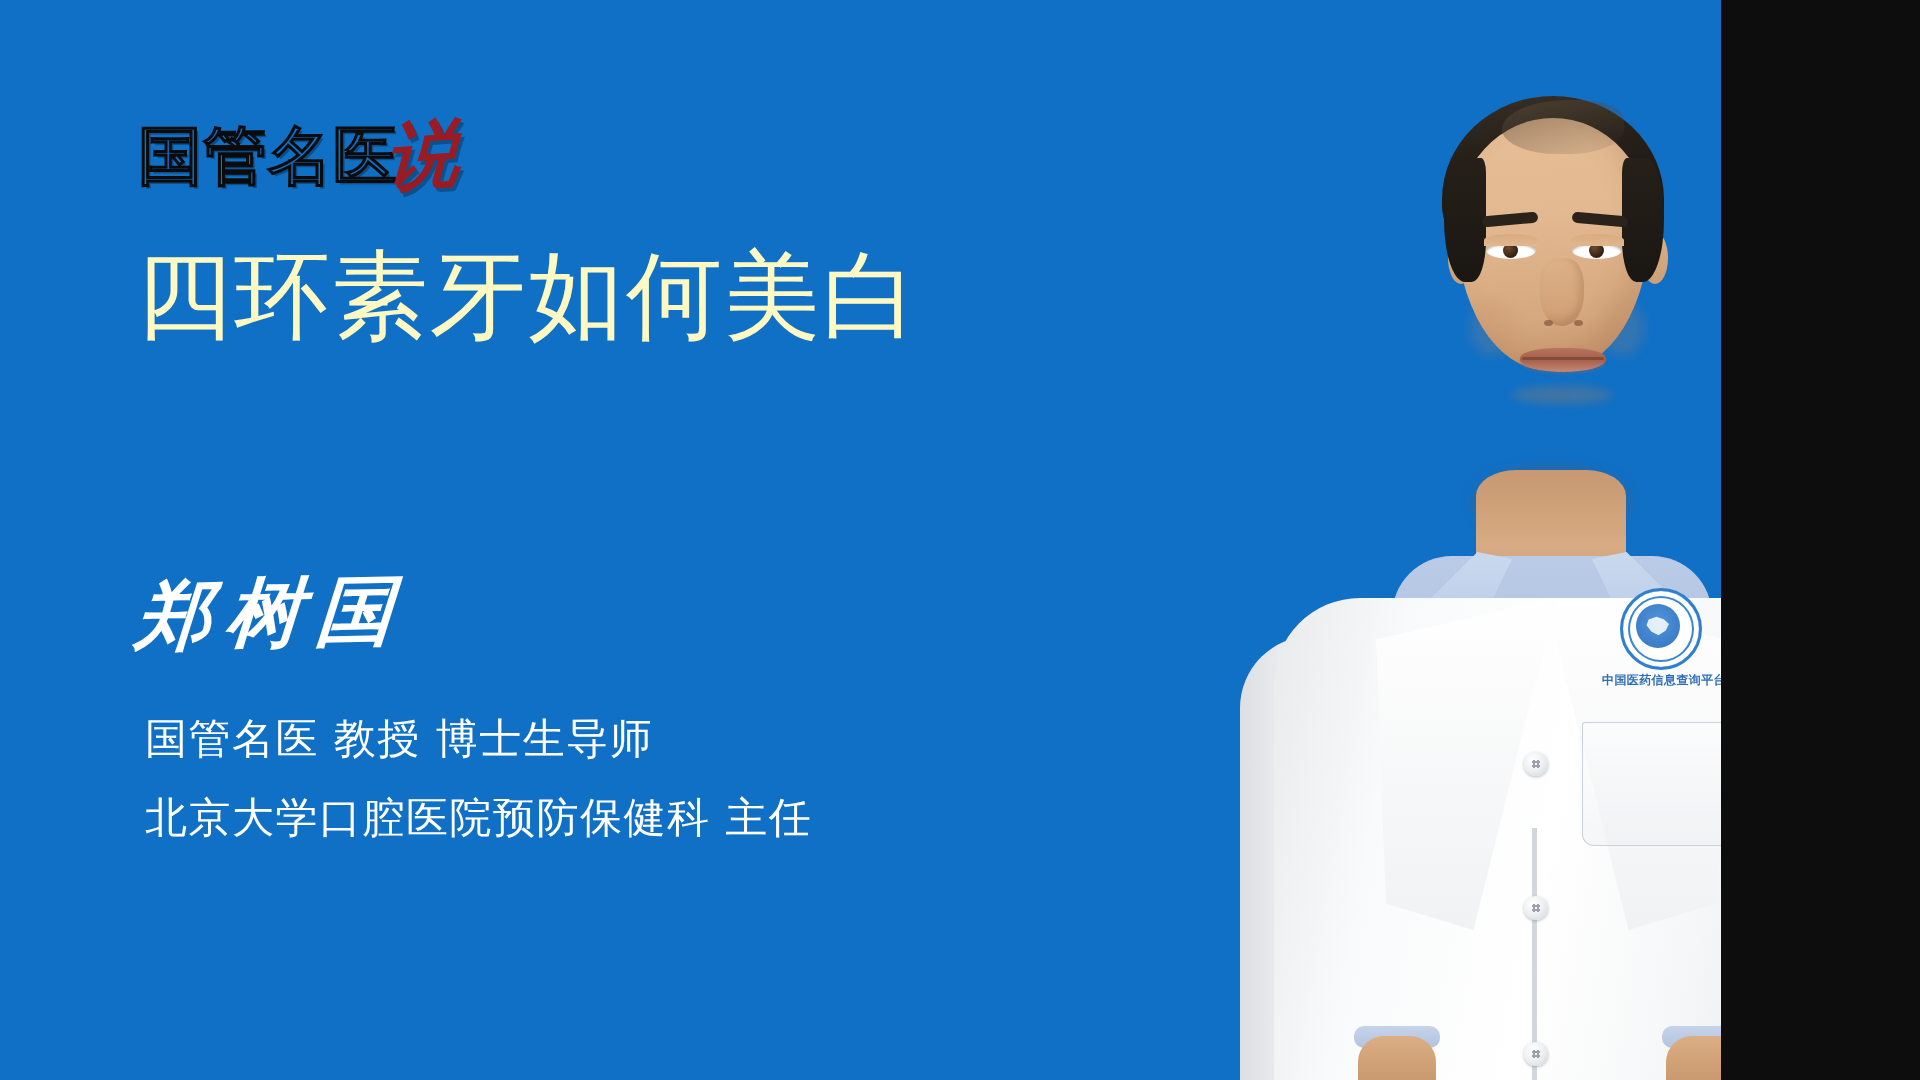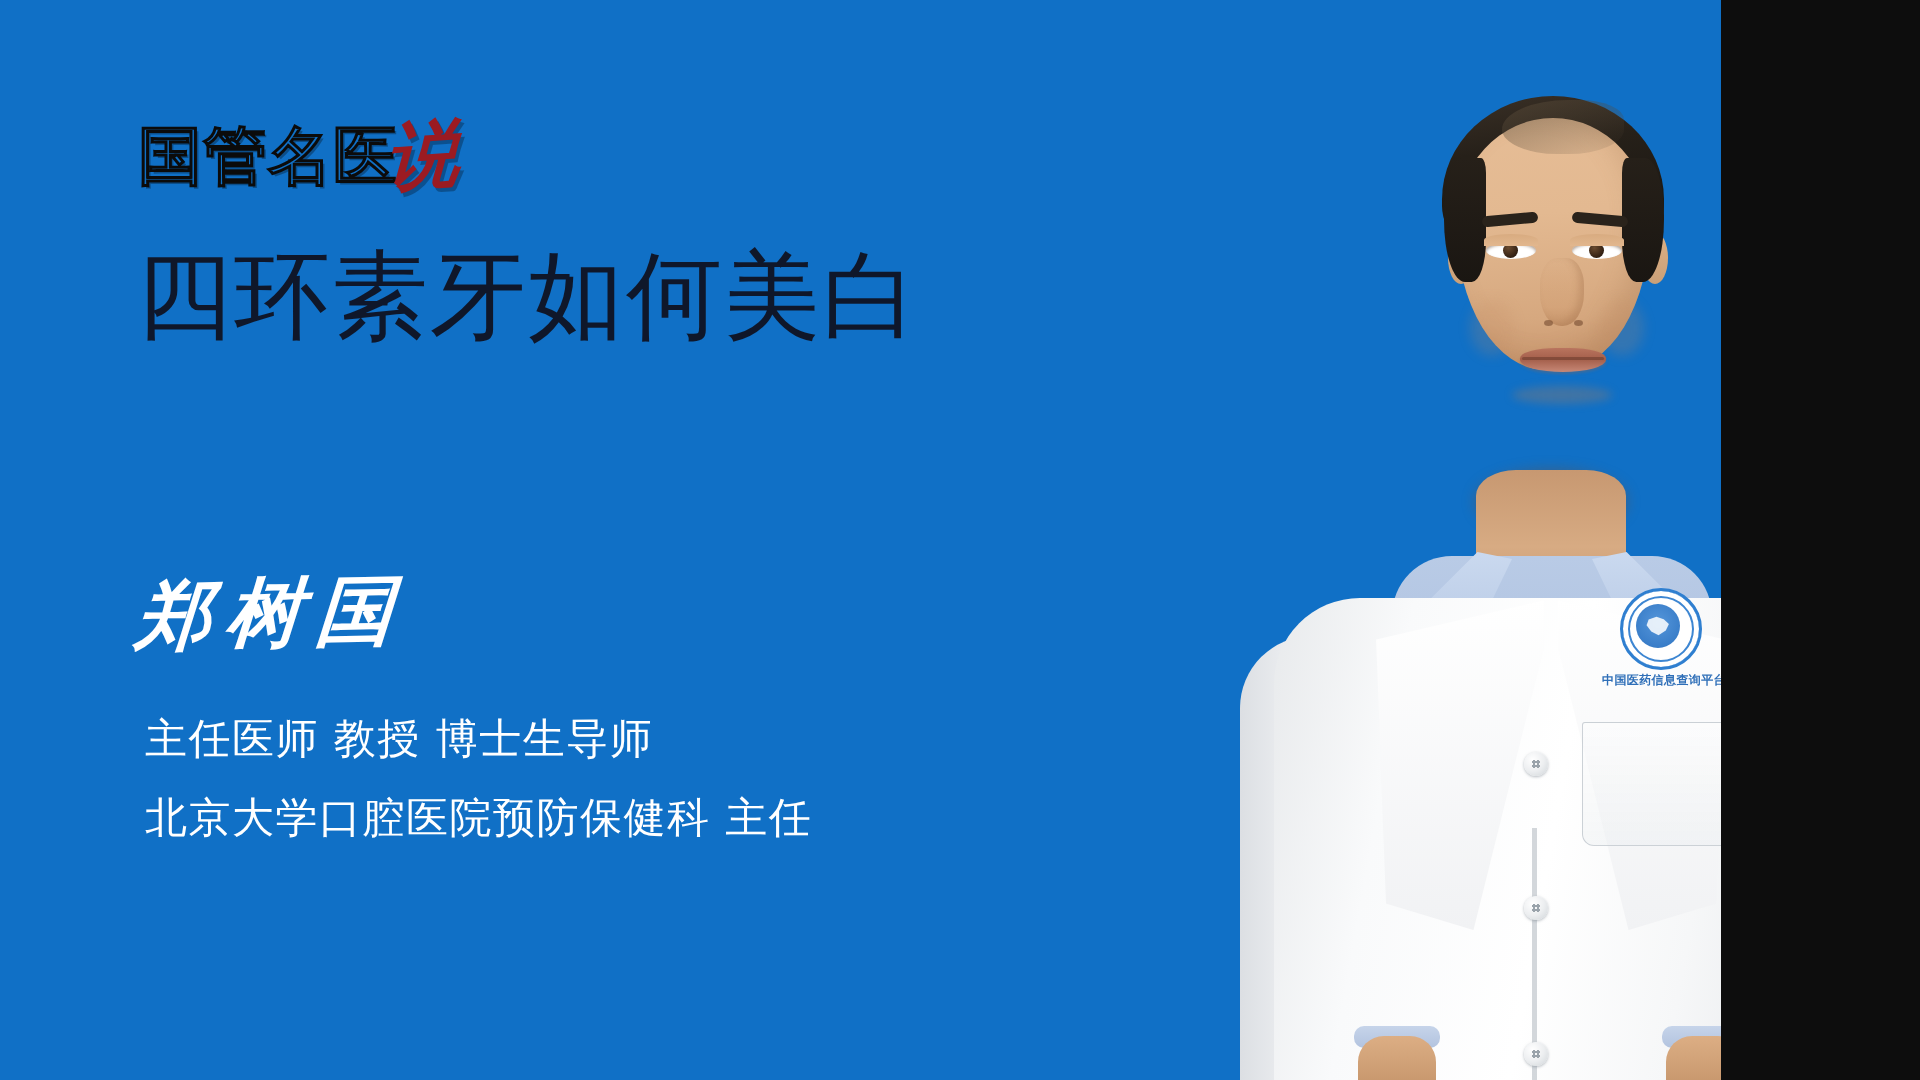--- a/index.html
+++ b/index.html
@@ -49,21 +49,21 @@
     transform-origin: left bottom;
   }
 
   
   #title {
     position: absolute;
     left: 136px;
     top: 246px;
     font-size: 96px;
     line-height: 1.05;
-    color: #0f172a;
+    color: #fef9c3;
     font-weight: 400;
     letter-spacing: 2px;
     white-space: nowrap;
     font-family: "DejaVu Sans", "Liberation Sans", sans-serif;
   }
 
   
   #doctor-name {
     position: absolute;
     left: 136px;
@@ -493,21 +493,21 @@
   <div id="logo">
     <span class="logo-main">国管名医</span>
     <span class="logo-accent">说</span>
   </div>
 
   <div id="title">四环素牙如何美白</div>
 
   <div id="doctor-name">郑树国</div>
 
   <div id="credentials">
-    <div class="cred-line">主任医师  教授  博士生导师</div>
+    <div class="cred-line">国管名医  教授  博士生导师</div>
     <div class="cred-line">北京大学口腔医院预防保健科  主任</div>
   </div>
 
   <div id="portrait">
     <div class="coat-arm-l"></div>
     <div class="coat-arm-r"></div>
 
     <div class="neck-shadow"></div>
     <div class="neck"></div>
 

